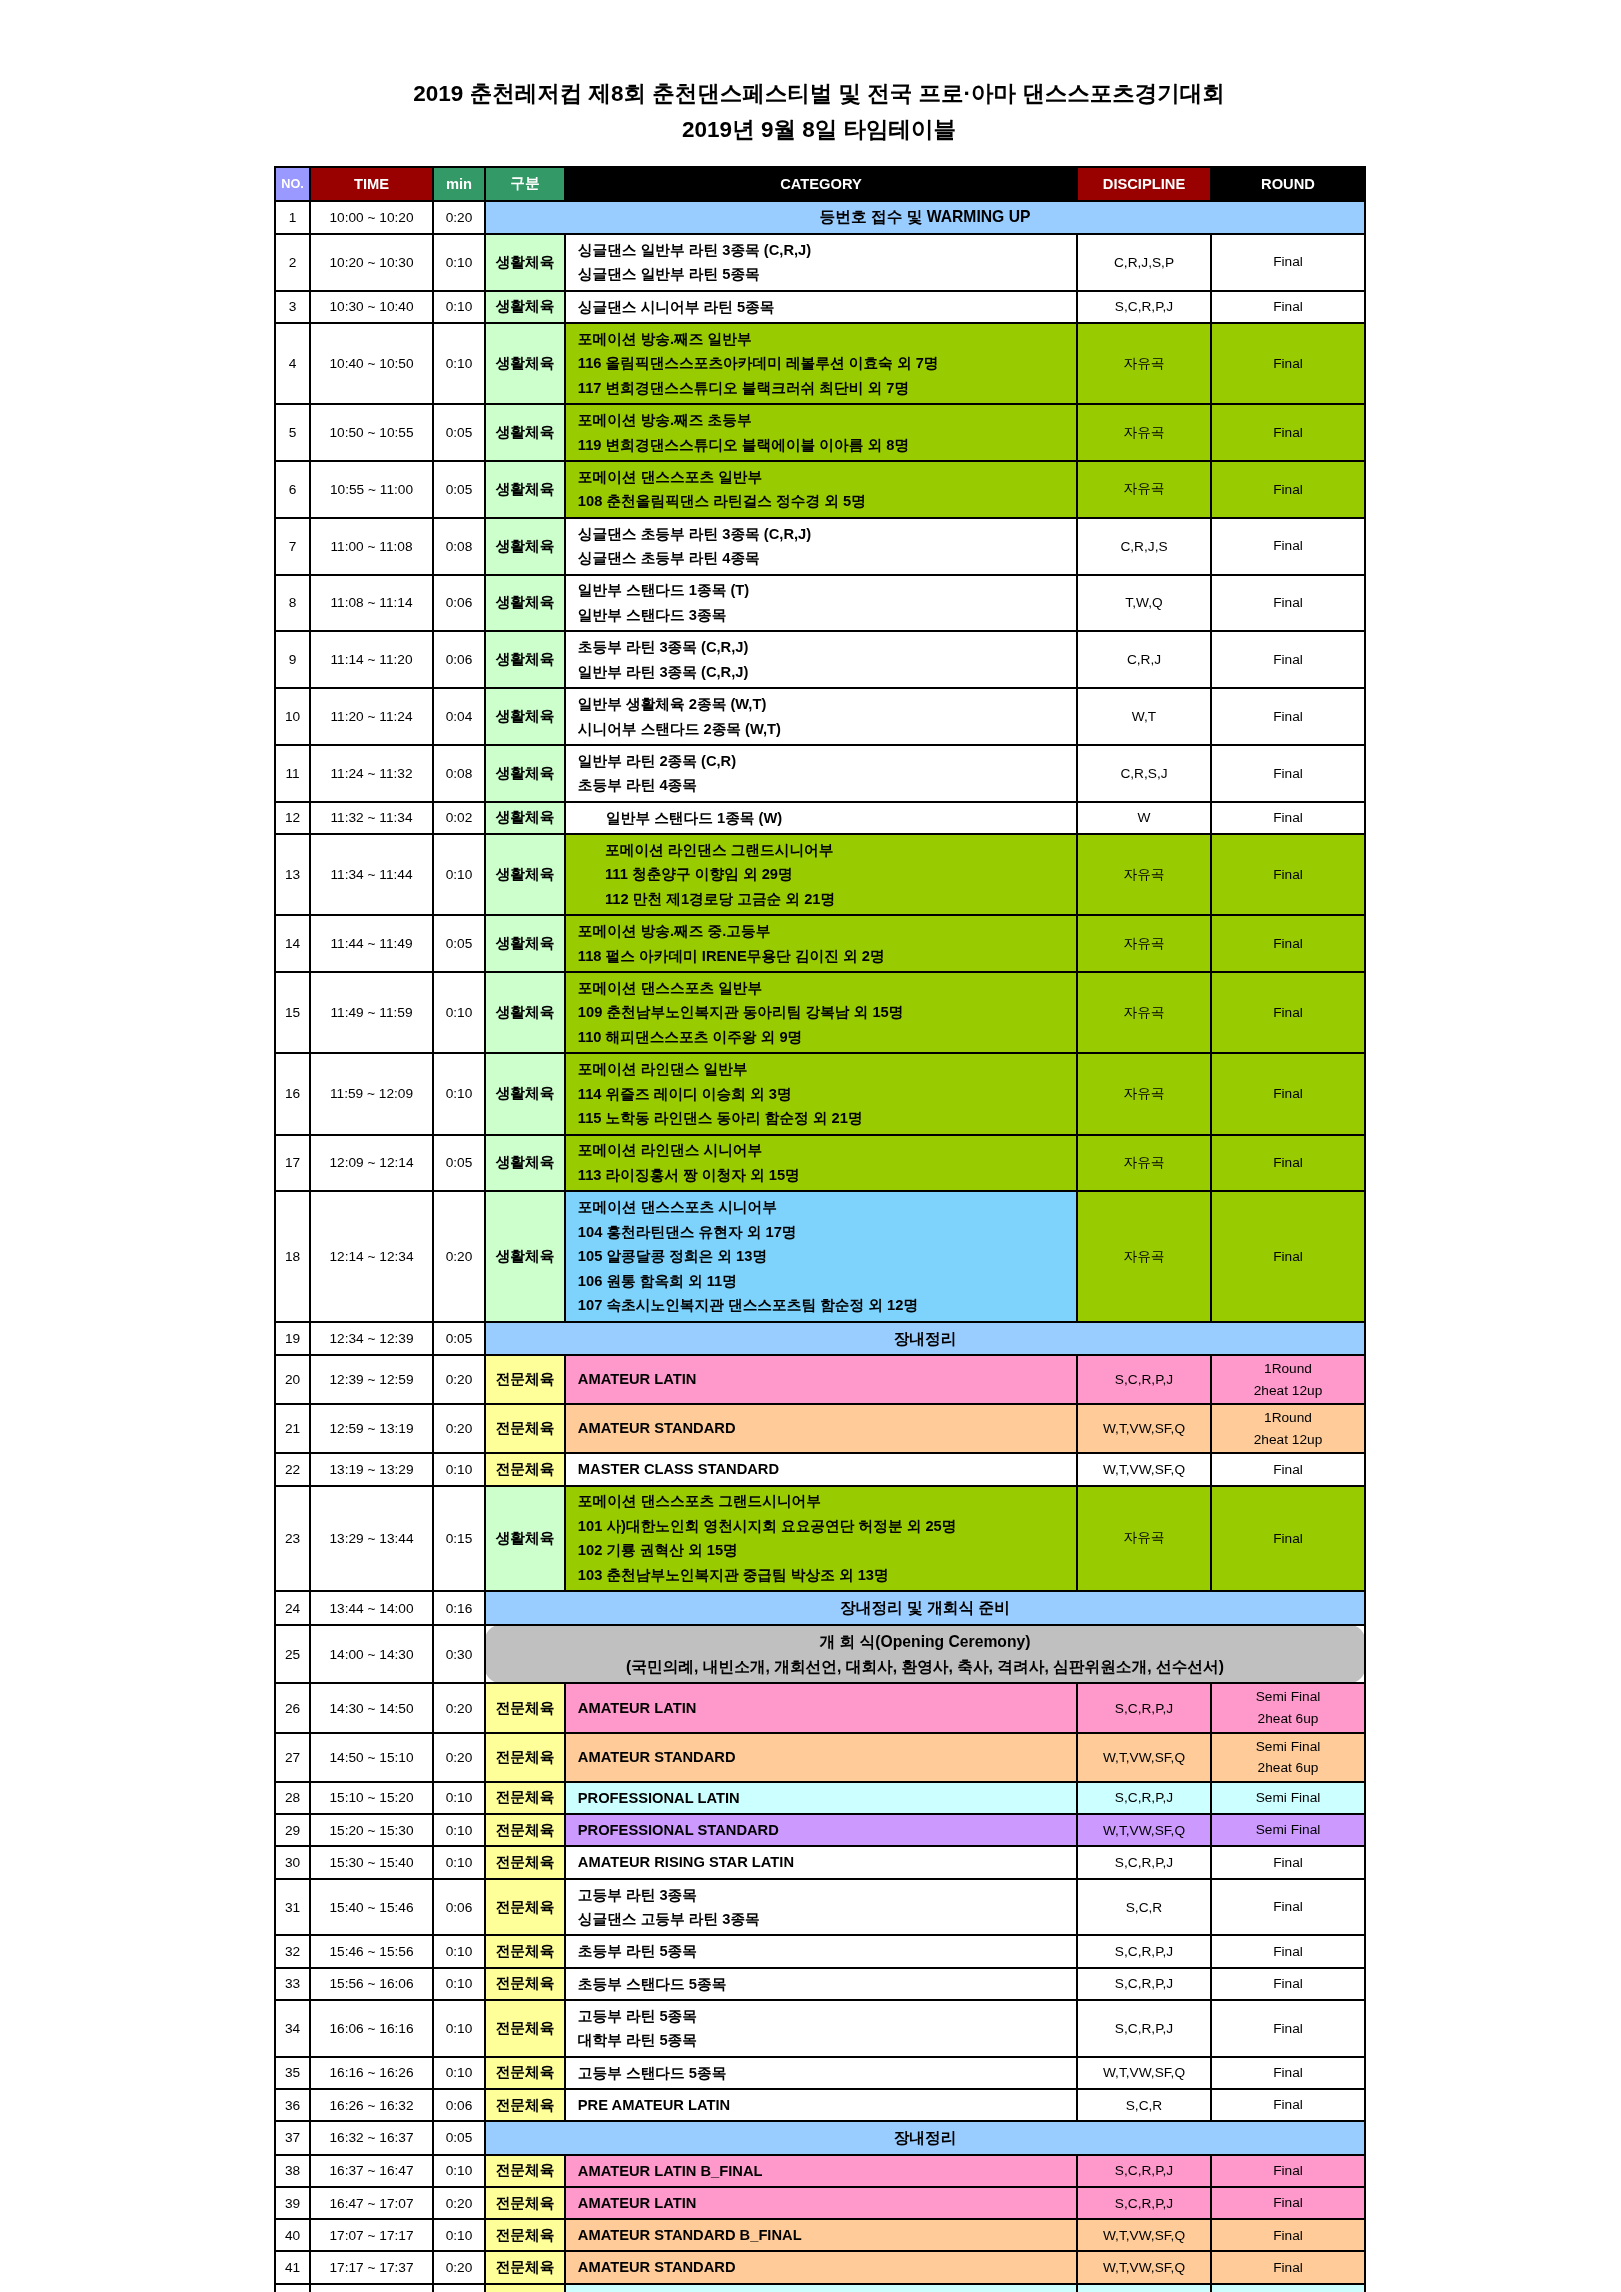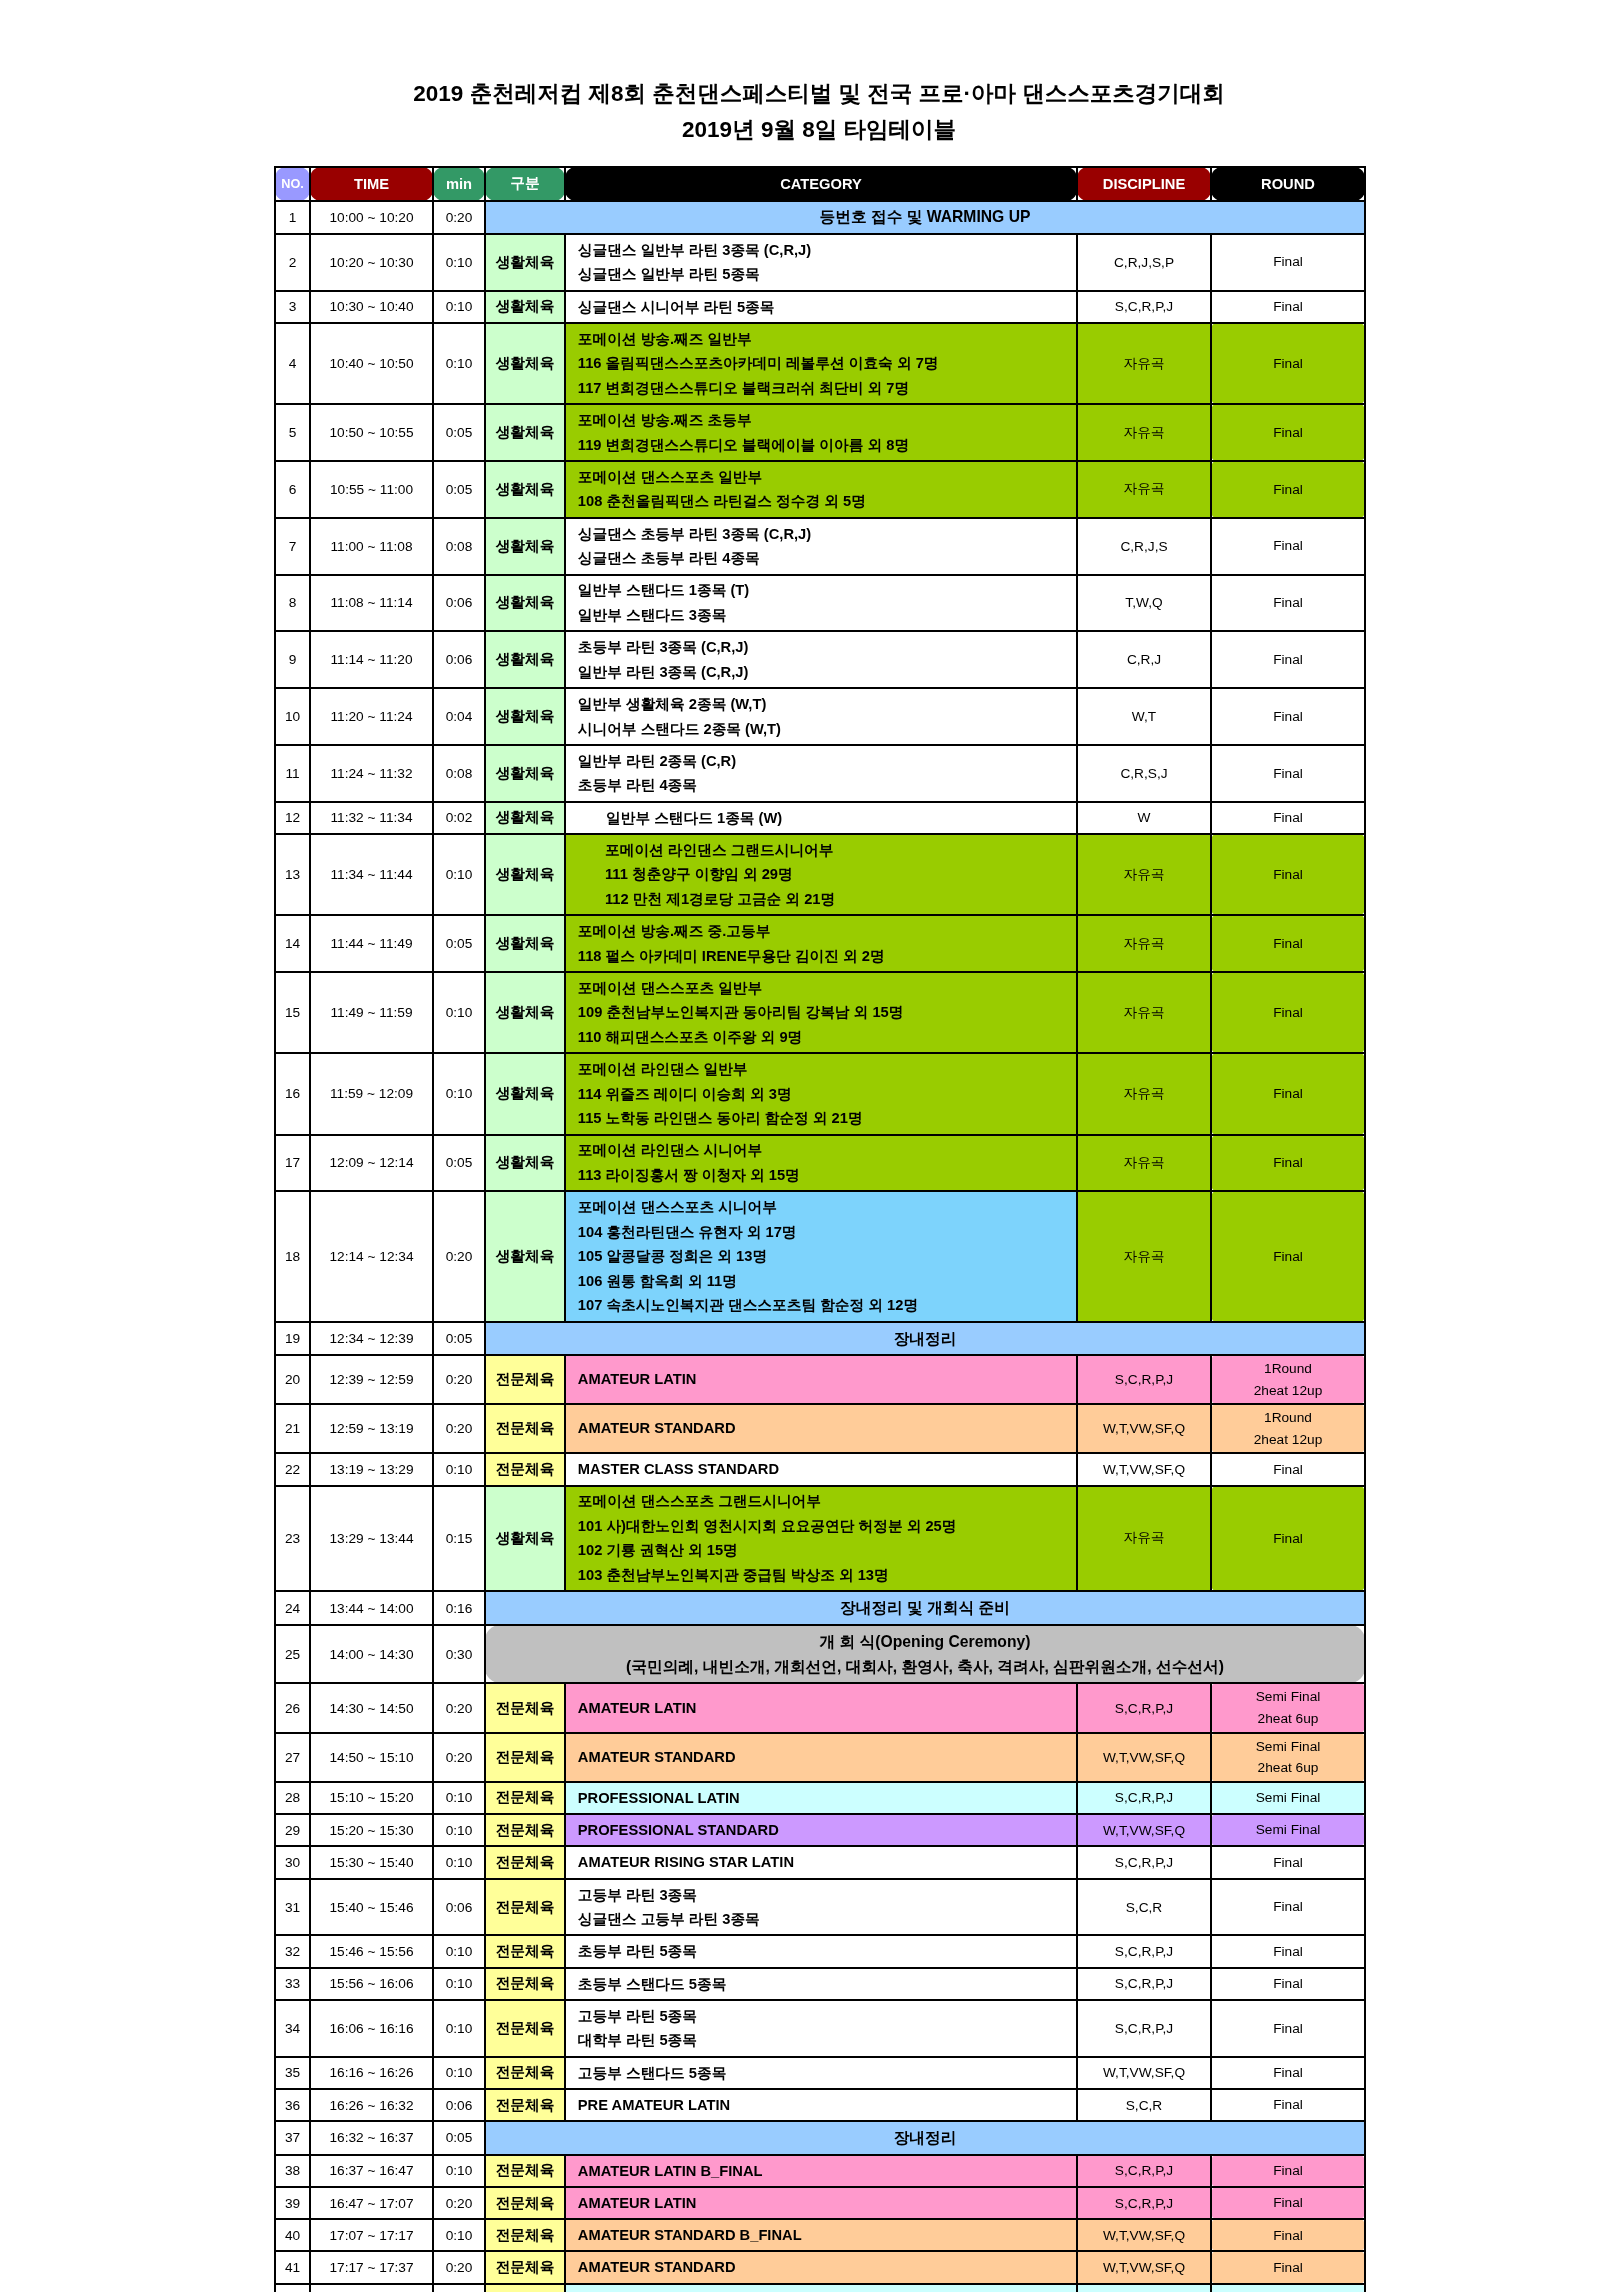--- a/index.html
+++ b/index.html
@@ -21,31 +21,30 @@
     vertical-align:middle;
     overflow:hidden;
   }
   thead th{
     height:32px;
     font-size:14.7px;
     font-weight:bold;
     color:#fff;
     text-align:center;
     padding:0;
-    border-radius:11px;
   }
   td{font-size:13.7px;}
   .c-no{text-align:center;background:#fff;padding:2px 0;}
   .c-time{text-align:center;background:#fff;white-space:nowrap;padding:2px 0;}
   .c-min{text-align:center;background:#fff;padding:2px 0;}
   .c-gubun{text-align:center;font-weight:bold;font-size:14.7px;padding:2px 0;}
   .c-cat{padding:2.9px 0 2.9px 11.8px;font-weight:bold;font-size:14.7px;}
   .c-cat div{line-height:24.5px;}
   .c-disc{text-align:center;padding:2px 0;}
-  .c-round{text-align:center;padding:2px 0;border-radius:6px;}
+  .c-round{text-align:center;padding:2px 0;}
   .c-round div{line-height:21.6px;}
   .c-section{text-align:center;font-weight:bold;font-size:15.7px;padding:2.9px 0;}
   .c-section div{line-height:25.5px;}
   tbody tr:last-child .c-section{padding:13.7px 0;}
 </style>
 </head>
 <body>
 
 <div class="sheet">
   <div class="title">

